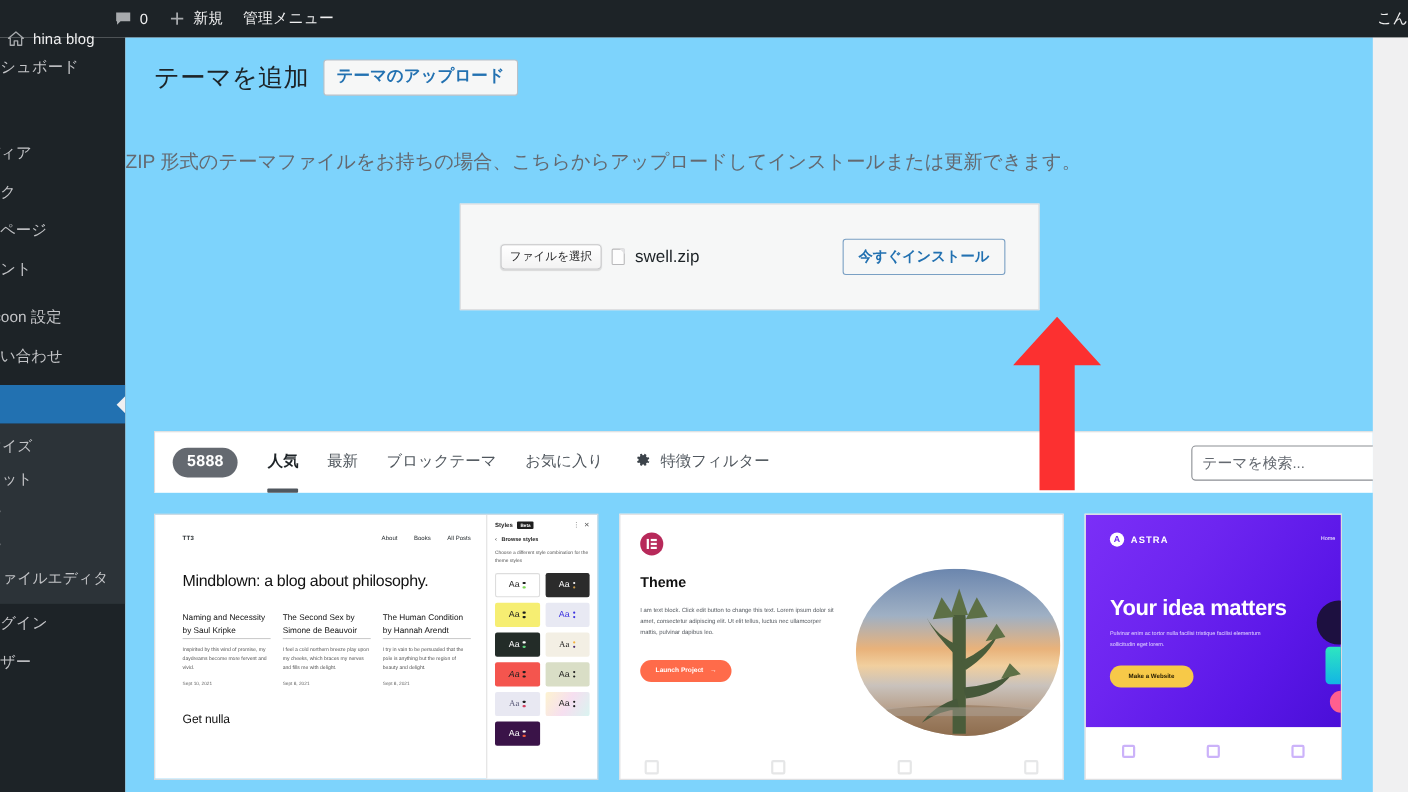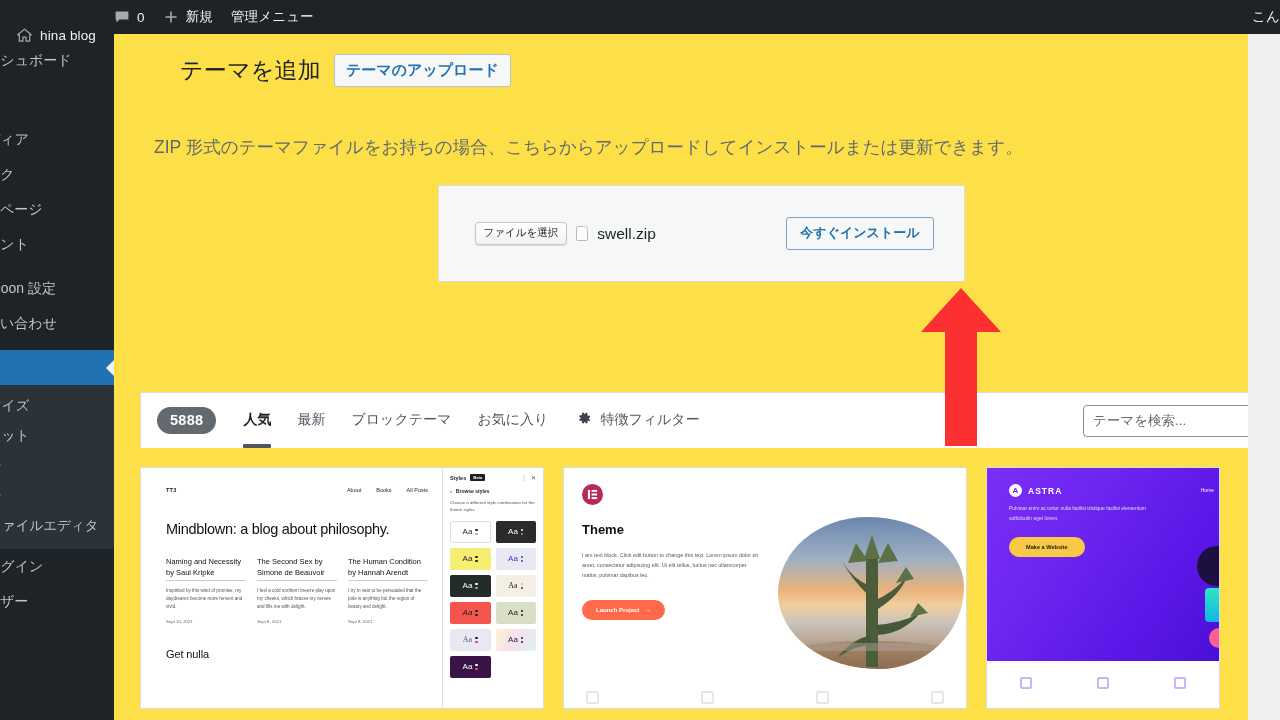--- a/index.html
+++ b/index.html
@@ -19,21 +19,21 @@
     color: #f0f0f1;
     display: flex; align-items: center;
     font-size: 13.5px;
     z-index: 40;
   }
   .ab-item {
     display: flex; align-items: center; gap: 7px;
     height: 34px; padding: 0 9px;
     color: #f0f0f1; white-space: nowrap;
   }
-  .ab-item.home { padding-left: 16px; margin-top: 37px; }
+  .ab-item.home { padding-left: 6px; margin-top: 37px; }
   .ab-spacer { flex: 1; }
   .ab-right { padding-right: 0px; }
   .ab-icon { display: inline-block; line-height: 0; }
   .ab-label { letter-spacing: .01em; }
 
   
   #adminmenu {
     position: absolute; top: 34px; left: 0;
     width: 114px; height: 686px;
     background: #1d2327;
@@ -73,23 +73,22 @@
     display: flex; align-items: center;
     color: #c3c4c7; font-size: 13.5px;
     white-space: nowrap;
   }
   .submenu .sub-item .mlabel { margin-left: -12px; }
 
   
   #wpbody {
     position: absolute; top: 34px; left: 114px;
     width: 1134px; height: 686px;
-    background: #fde047;
+    background: #7dd3fc;
     overflow: hidden;
-    padding-left: 40px;
   }
   .page-head {
     display: flex; align-items: center; gap: 13px;
     padding: 20px 0 0 26px;
   }
   .page-title {
     font-size: 23px; font-weight: 400; color: #1d2327;
     letter-spacing: .01em;
   }
   .btn-upload-theme {
@@ -751,20 +750,21 @@
       <div class="theme-card narrow">
         <div class="astra">
           <div class="astra-hero">
             <div class="astra-top">
               <div class="astra-logo">
                 <span class="astra-mark">A</span>
                 <span class="astra-name">ASTRA</span>
               </div>
             </div>
             <div class="astra-nav">Home</div>
+            <div class="astra-h1">Your idea matters</div>
             <div class="astra-p">Pulvinar enim ac tortor nulla facilisi tristique facilisi elementum sollicitudin eget lorem.</div>
             <div class="astra-btn">Make a Website</div>
             <div class="astra-blob"></div>
             <div class="astra-blob2"></div>
             <div class="astra-blob3"></div>
           </div>
           <div class="astra-foot">
             <i></i>
             <i></i>
             <i></i>

